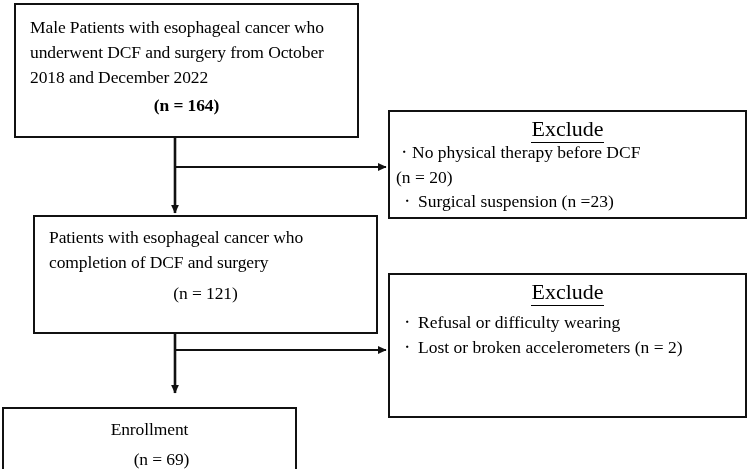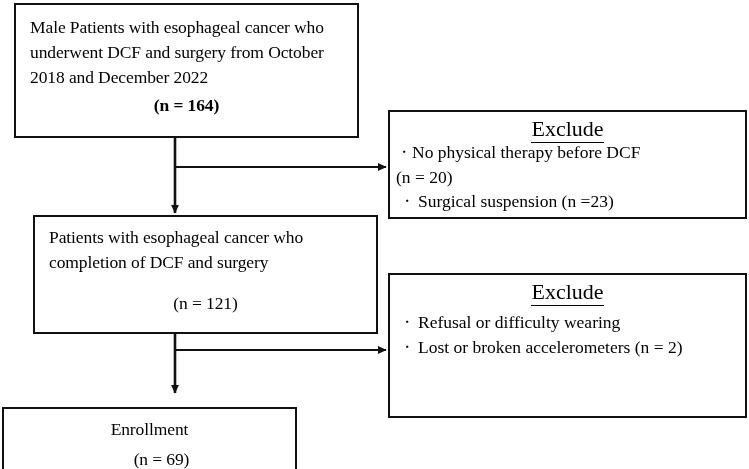--- a/index.html
+++ b/index.html
@@ -37,21 +37,21 @@
   .centered { text-align: center; }
 
   
   #box-source { left: 14px; top: 3px; width: 345px; height: 135px; }
   #box-source .body   { top: 10px; }
   #box-source .count  { top: 88px; font-weight: bold; }
 
   
   #box-completed { left: 2px; top: 215px; width: 345px; height: 119px; margin-left: 31px; }
   #box-completed .body  { top: 8px; }
-  #box-completed .count { top: 74px; }
+  #box-completed .count { top: 64px; }
 
   
   #box-enrollment { left: 2px; top: 407px; width: 295px; height: 71px; }
   #box-enrollment .body  { top: 8px; }
   #box-enrollment .count { top: 38px; margin-left: 24px; }
 
   
   #box-exclude-1 { left: 388px; top: 110px; width: 359px; height: 109px; }
   #box-exclude-2 { left: 388px; top: 273px; width: 359px; height: 145px; }
 

